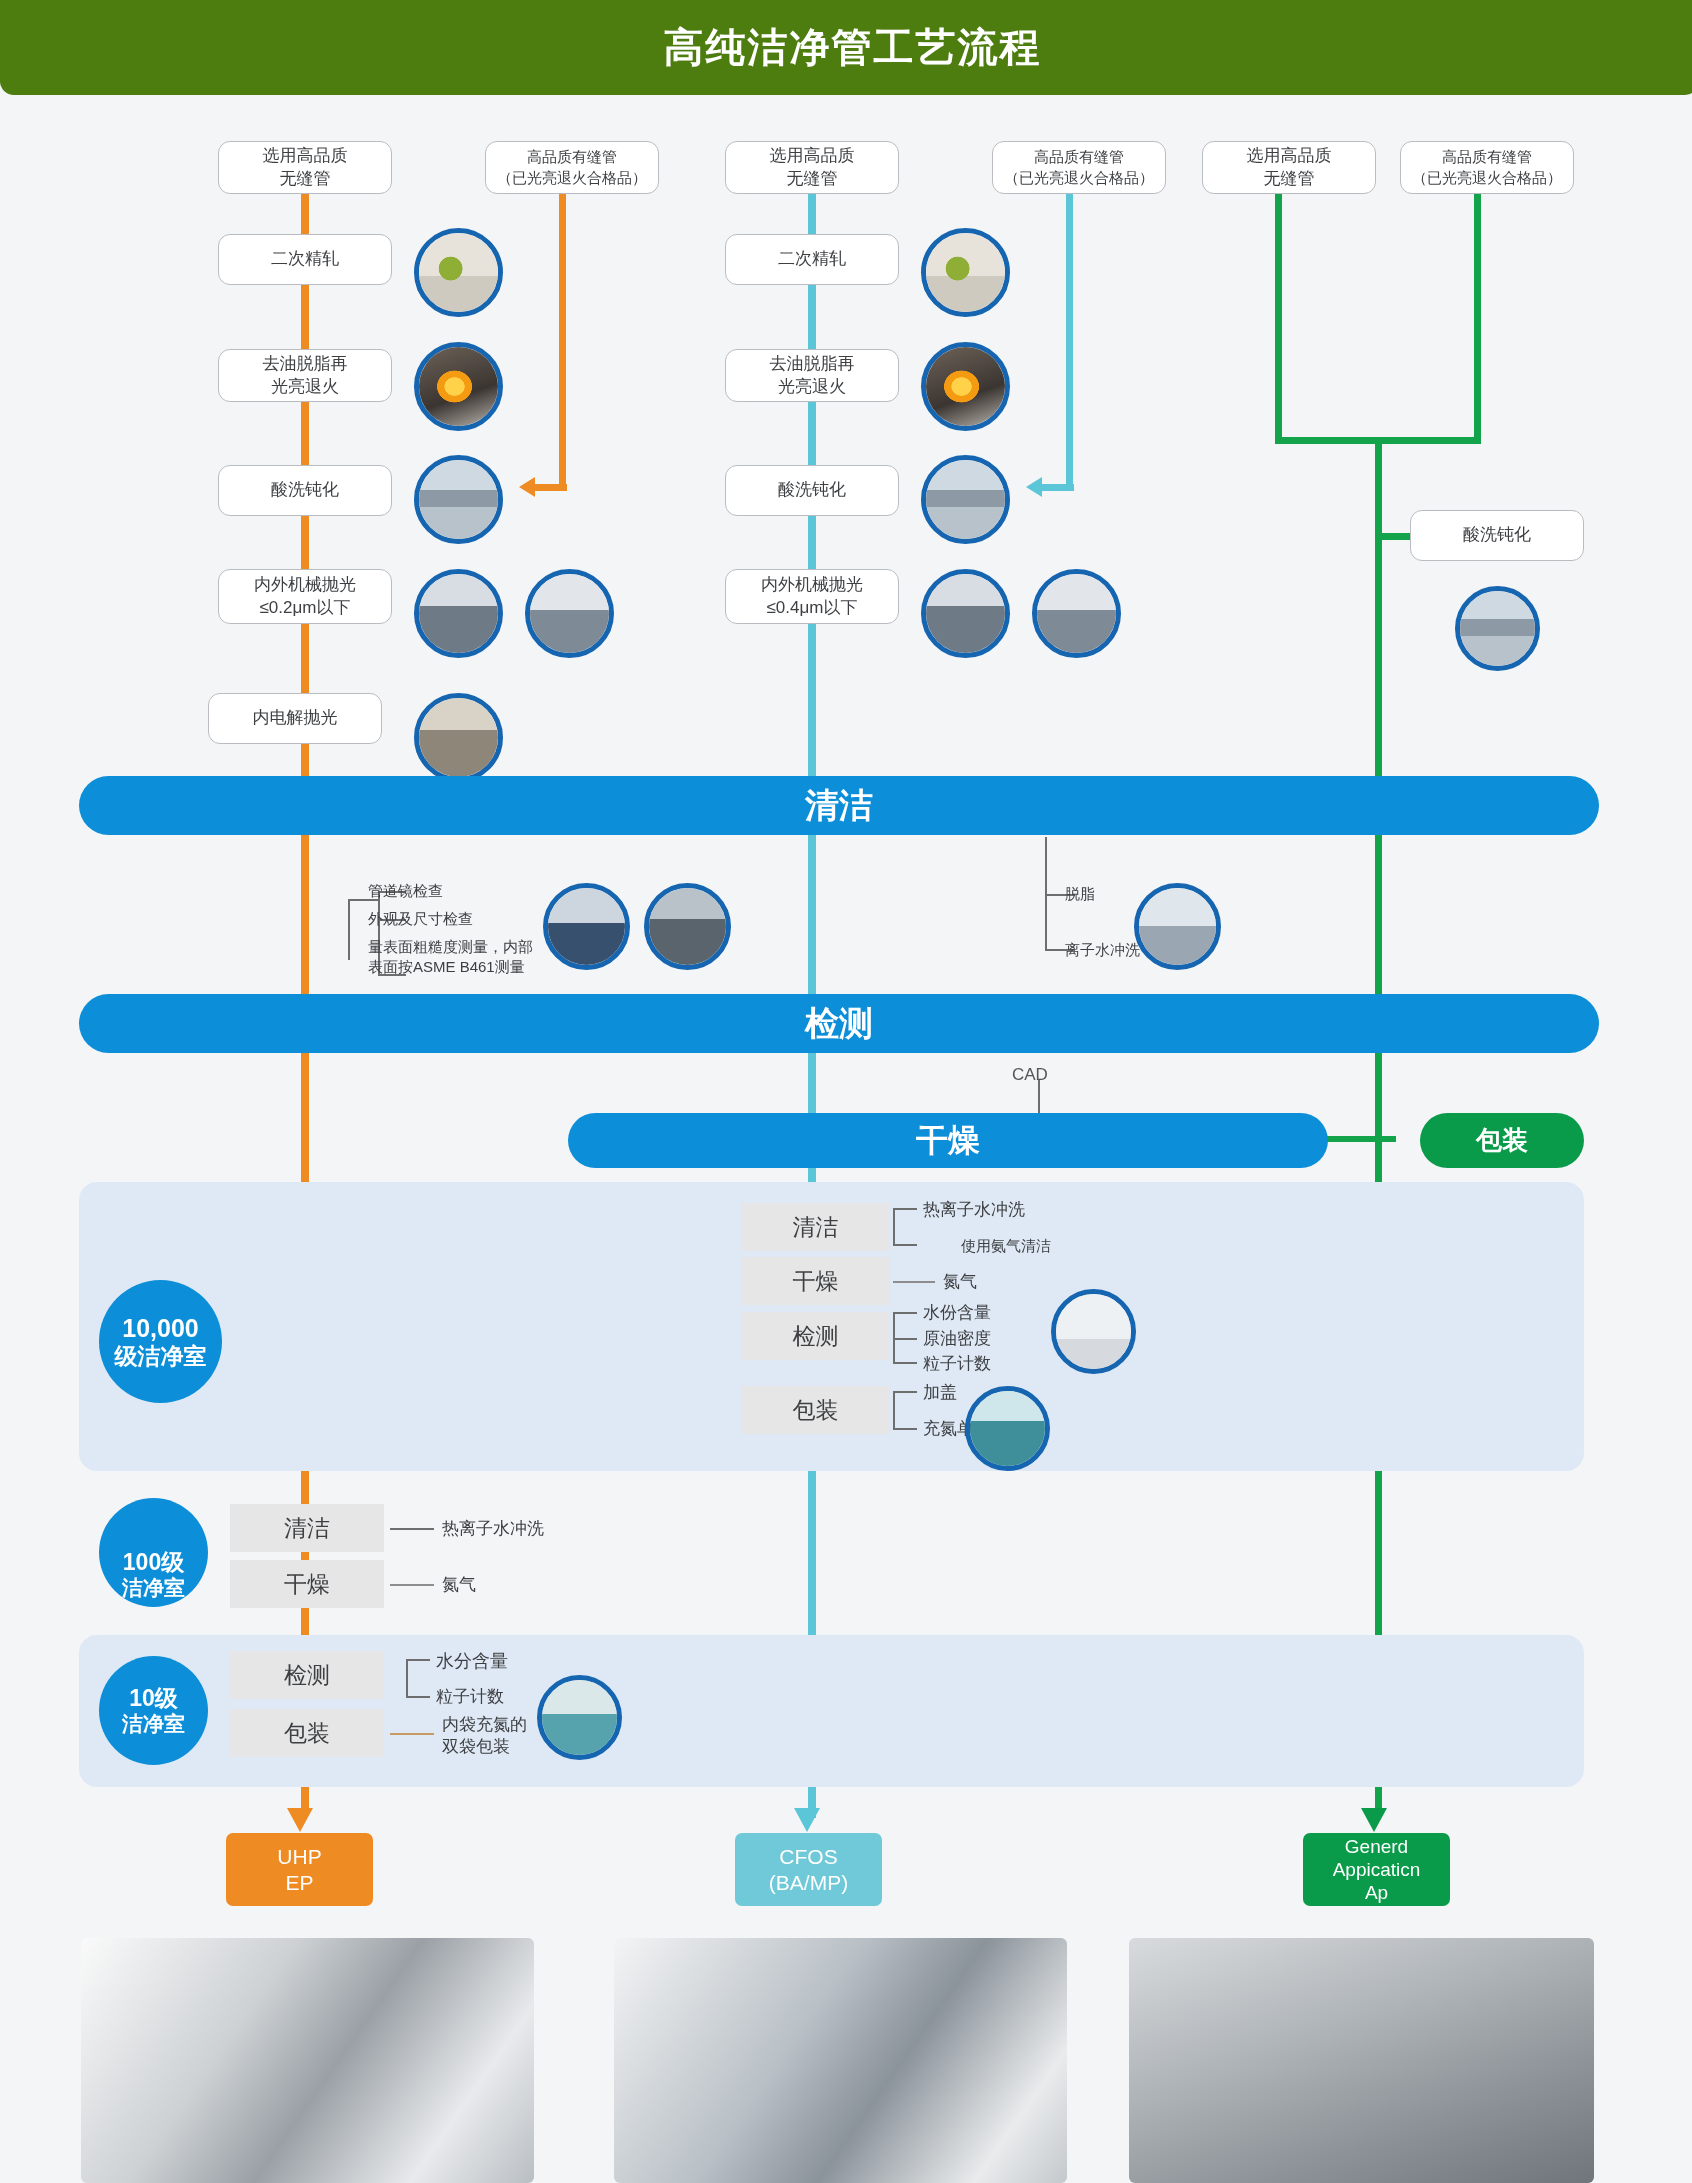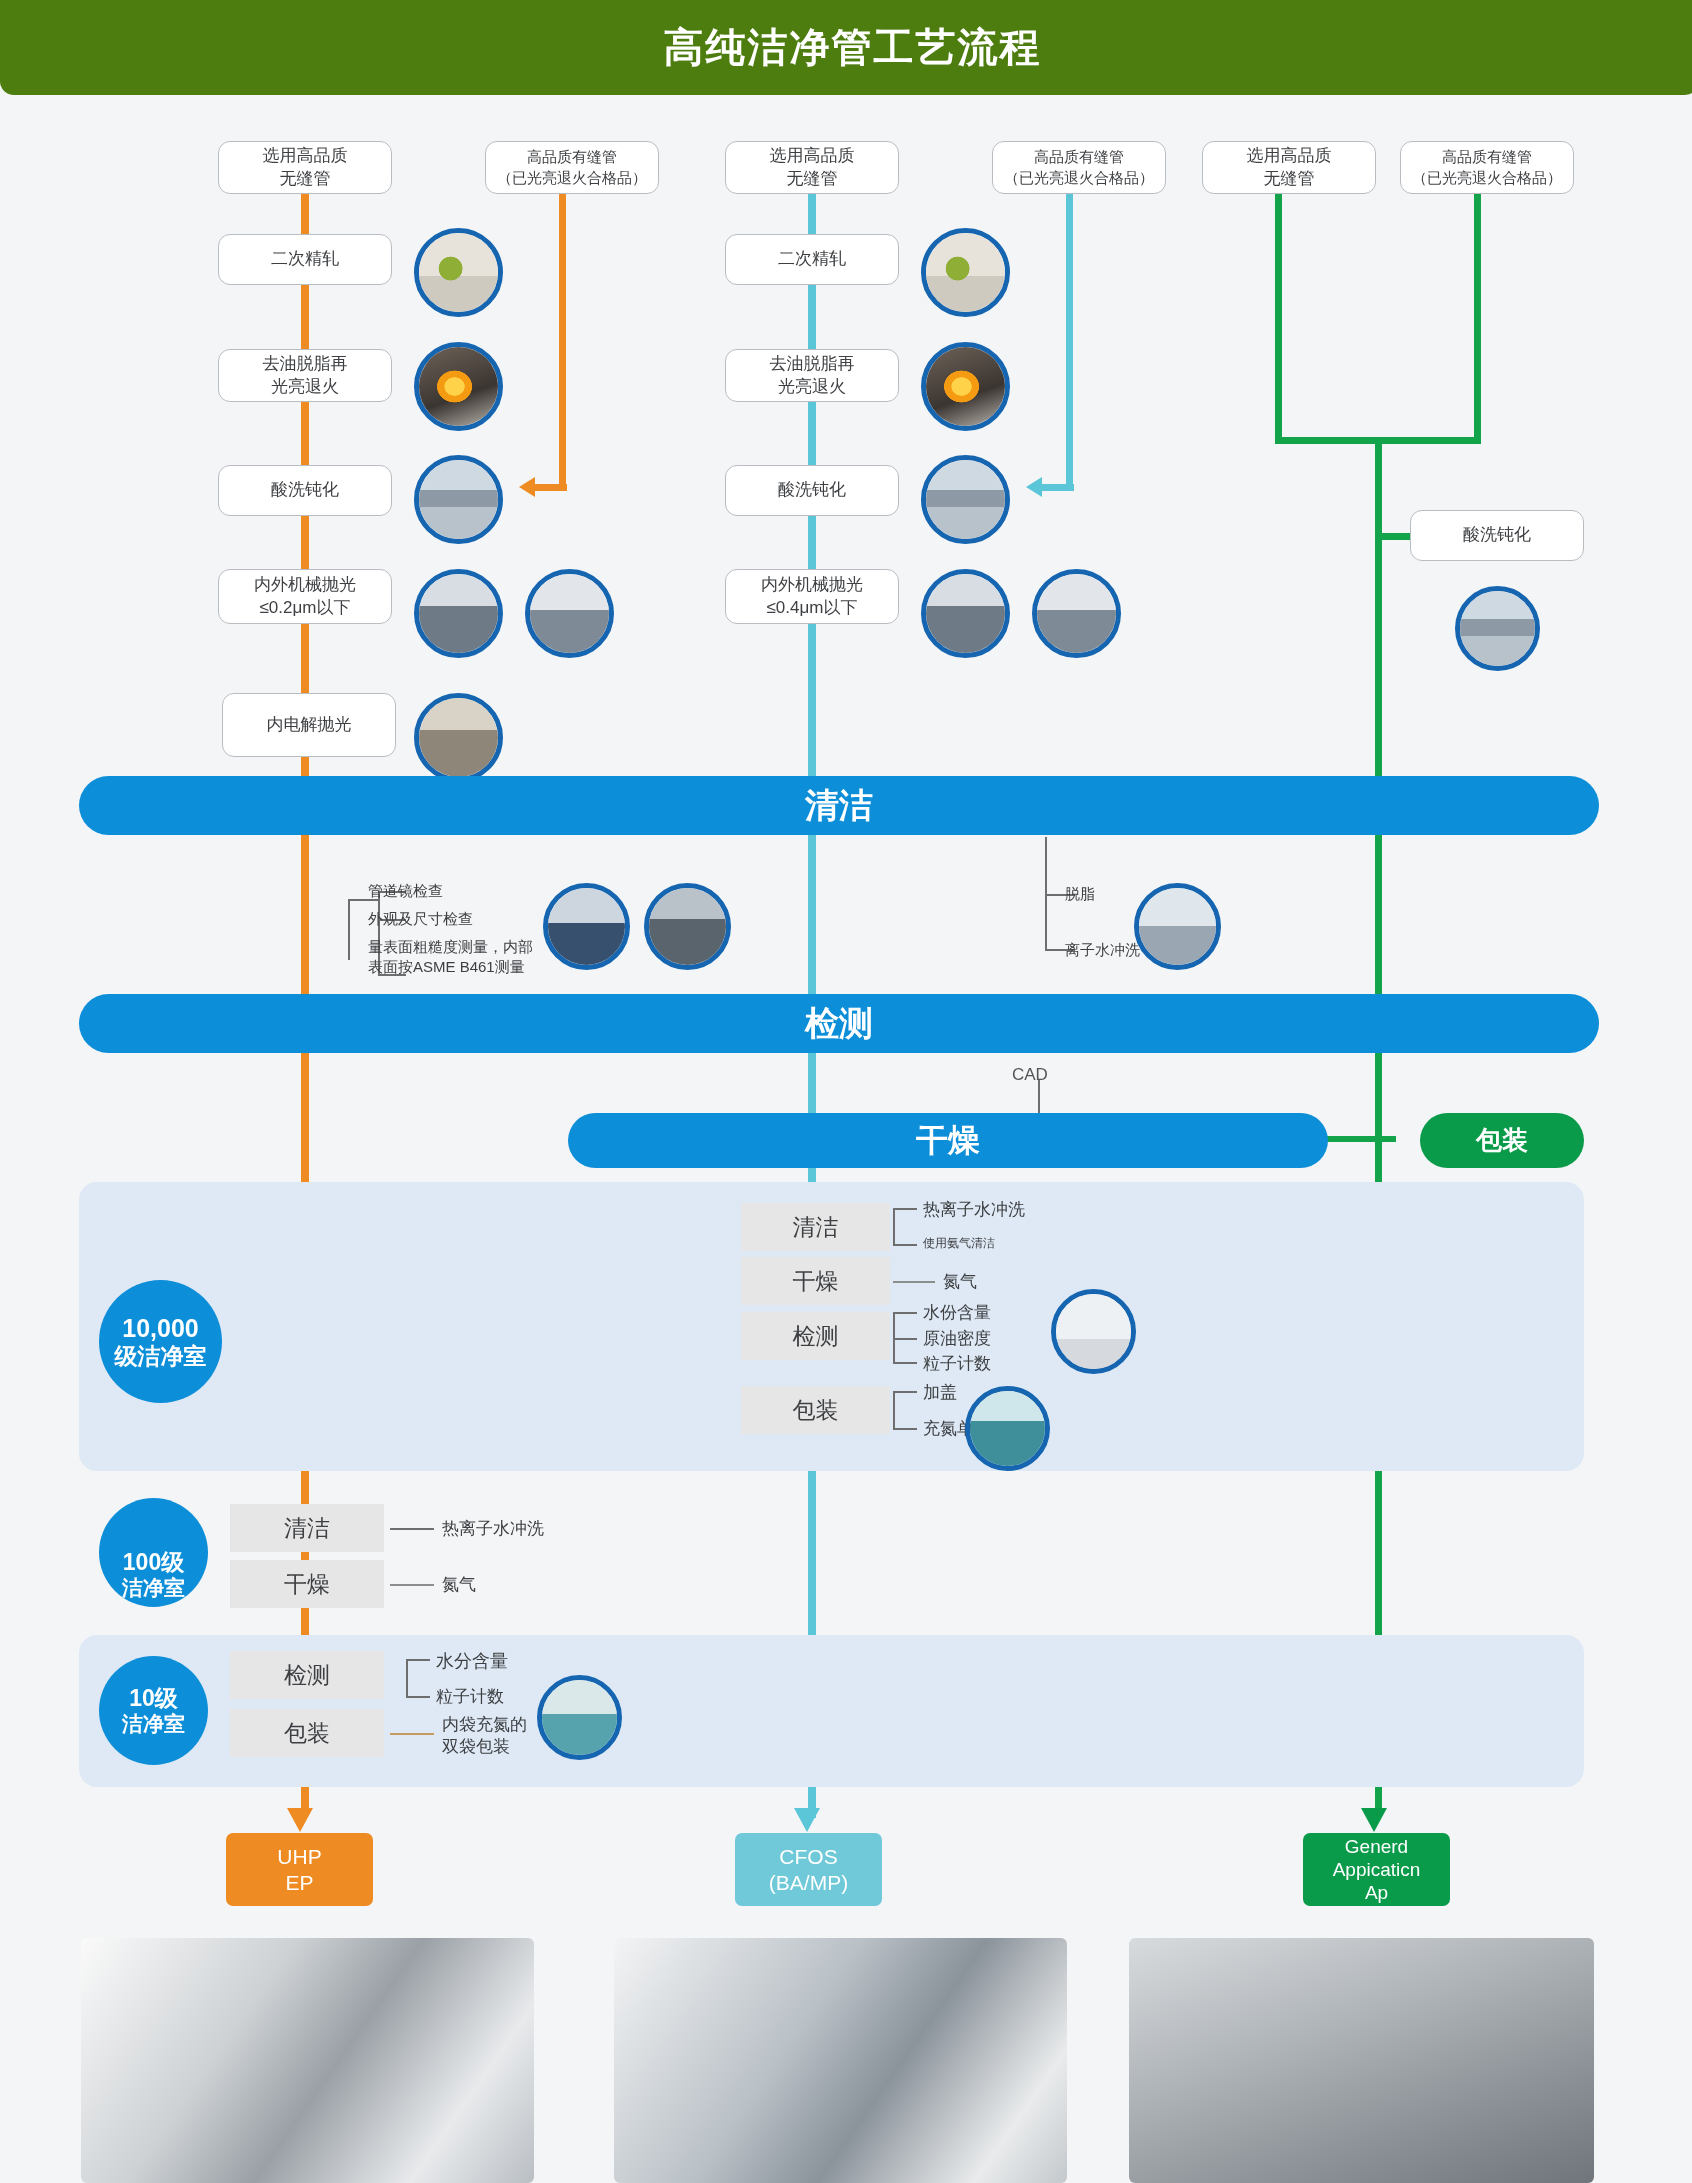--- a/index.html
+++ b/index.html
@@ -167,21 +167,21 @@
   <div>
     <span>酸洗钝化</span>
   </div>
 </div>
 <div class="pbox" style="left:218px;top:569px;width:174px;height:55px;">
   <div>
     <span>内外机械抛光</span>
     <span class="l2">≤0.2μm以下</span>
   </div>
 </div>
-<div class="pbox" style="left:222px;top:693px;width:174px;height:64px;align-items:center;">
+<div class="pbox" style="left:208px;top:693px;width:174px;height:51px;align-items:center;">
   <div>
     <span>内电解抛光</span>
   </div>
 </div>
 
 <div class="photo ph-machine" style="left:414px;top:228px;width:89px;height:89px;">
     <i></i>
   </div>
 <div class="photo ph-furnace" style="left:414px;top:342px;width:89px;height:89px;">
     <i></i>
@@ -307,21 +307,21 @@
   <span style="font-size:23px;">级洁净室</span>
 </div>
 
 <div class="gbox" style="left:741px;top:1203px;width:149px;height:48px;">
   <span>清洁</span>
 </div>
 <div class="line thin abs" style="left:893px;top:1208px;width:2px;height:38px;background:#6e6e6e;"></div>
 <div class="line thin abs" style="left:893px;top:1208px;width:24px;height:2px;background:#6e6e6e;"></div>
 <div class="line thin abs" style="left:893px;top:1244px;width:24px;height:2px;background:#6e6e6e;"></div>
 <div class="note" style="left:923px;top:1199px;font-size:17px;">热离子水冲洗</div>
-<div class="note" style="left:923px;top:1236px;font-size:12px;">使用氨气清洁</div>
+<div class="note" style="left:961px;top:1236px;font-size:15px;">使用氨气清洁</div>
 
 <div class="gbox" style="left:741px;top:1257px;width:149px;height:48px;">
   <span>干燥</span>
 </div>
 <div class="line thin abs" style="left:893px;top:1281px;width:42px;height:2px;background:#8d8d8d;"></div>
 <div class="note" style="left:943px;top:1271px;font-size:17px;">氮气</div>
 
 <div class="gbox" style="left:741px;top:1312px;width:149px;height:48px;">
   <span>检测</span>
 </div>

